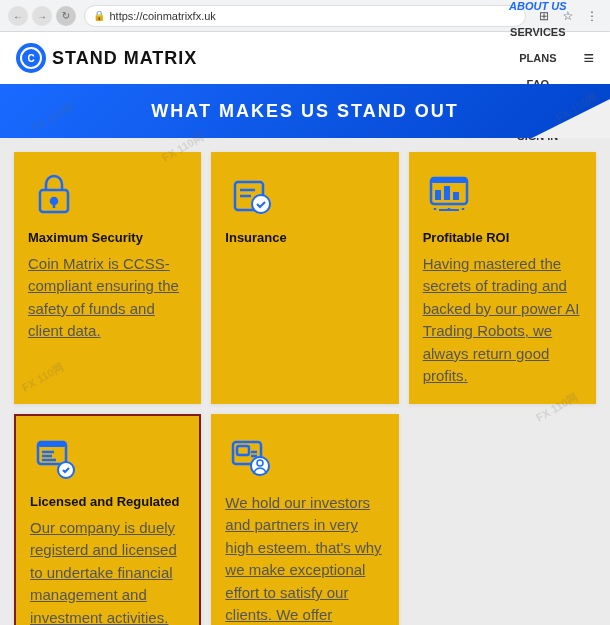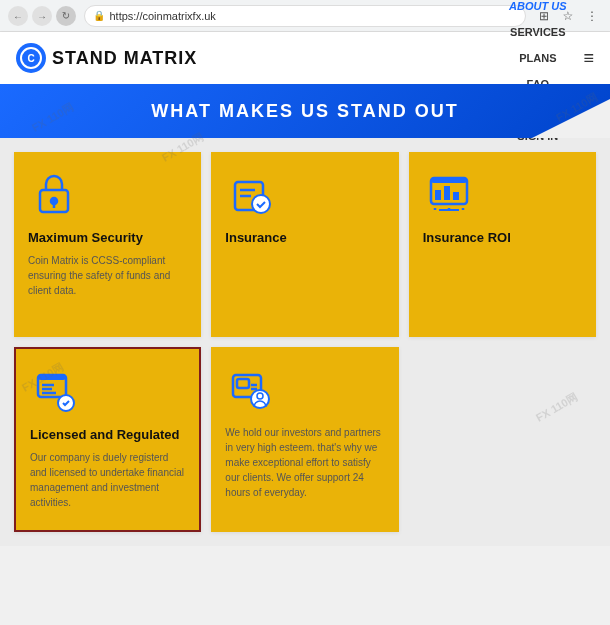--- a/index.html
+++ b/index.html
@@ -201,23 +201,24 @@
     }
 
     .card-title {
       font-size: 13px;
       font-weight: 700;
       color: #111;
       margin-bottom: 6px;
       line-height: 1.3;
     }
     .card-text {
-      font-size: 10px;
+      font-size: 15px;
       color: #555;
       line-height: 1.5;
+      text-decoration: underline;
     }
 
     
     .wm1 { top: 110px; left: 30px; }
     .wm2 { top: 140px; left: 160px; }
     .wm3 { top: 100px; right: 10px; }
     .wm4 { top: 370px; left: 20px; }
     .wm5 { top: 400px; right: 30px; }
   </style>
 </head>
@@ -308,21 +309,22 @@
         <svg viewBox="0 0 48 48" fill="none" stroke="#1a6aff" stroke-width="2.5">
           <rect x="6" y="8" width="36" height="26" rx="3"></rect>
           <rect x="6" y="8" width="36" height="5" rx="3" fill="#1a6aff" stroke="none"></rect>
           <rect x="10" y="20" width="6" height="10" fill="#1a6aff" stroke="none"></rect>
           <rect x="19" y="16" width="6" height="14" fill="#1a6aff" stroke="none"></rect>
           <rect x="28" y="22" width="6" height="8" fill="#1a6aff" stroke="none"></rect>
           <path d="M14 40h20" stroke="#1a6aff" stroke-width="2"></path>
           <path d="M10 40v-2M24 40v-2M38 40v-2"></path>
         </svg>
       </div>
-      <div class="card-title">Insurance ROI</div>
+      <div class="card-title">Profitable ROI</div>
+      <div class="card-text">Having mastered the secrets of trading and backed by our power AI Trading Robots, we always return good profits.</div>
     </div>
 
     <div class="card highlighted">
       <div class="card-icon">
         <svg viewBox="0 0 48 48" fill="none" stroke="#1a6aff" stroke-width="2.5">
           <rect x="6" y="8" width="28" height="22" rx="3"></rect>
           <rect x="6" y="8" width="28" height="5" rx="3" fill="#1a6aff" stroke="none"></rect>
           <circle cx="34" cy="36" r="8" fill="white" stroke="#1a6aff" stroke-width="2"></circle>
           <line x1="10" y1="18" x2="22" y2="18"></line>
           <line x1="10" y1="22" x2="20" y2="22"></line>

